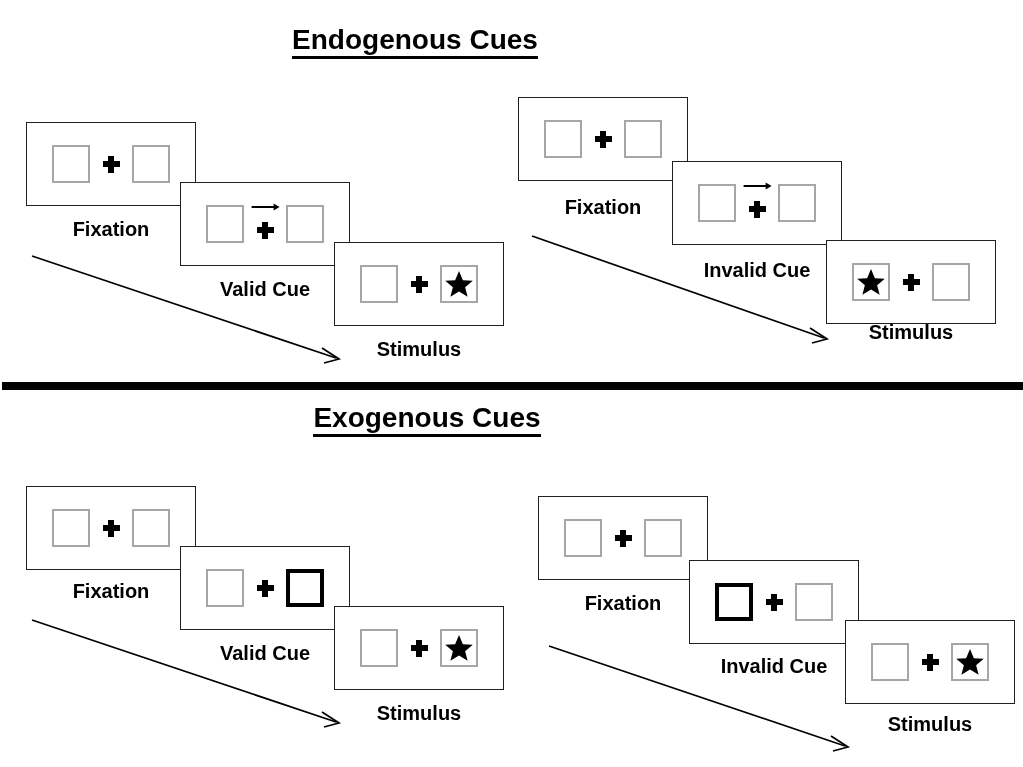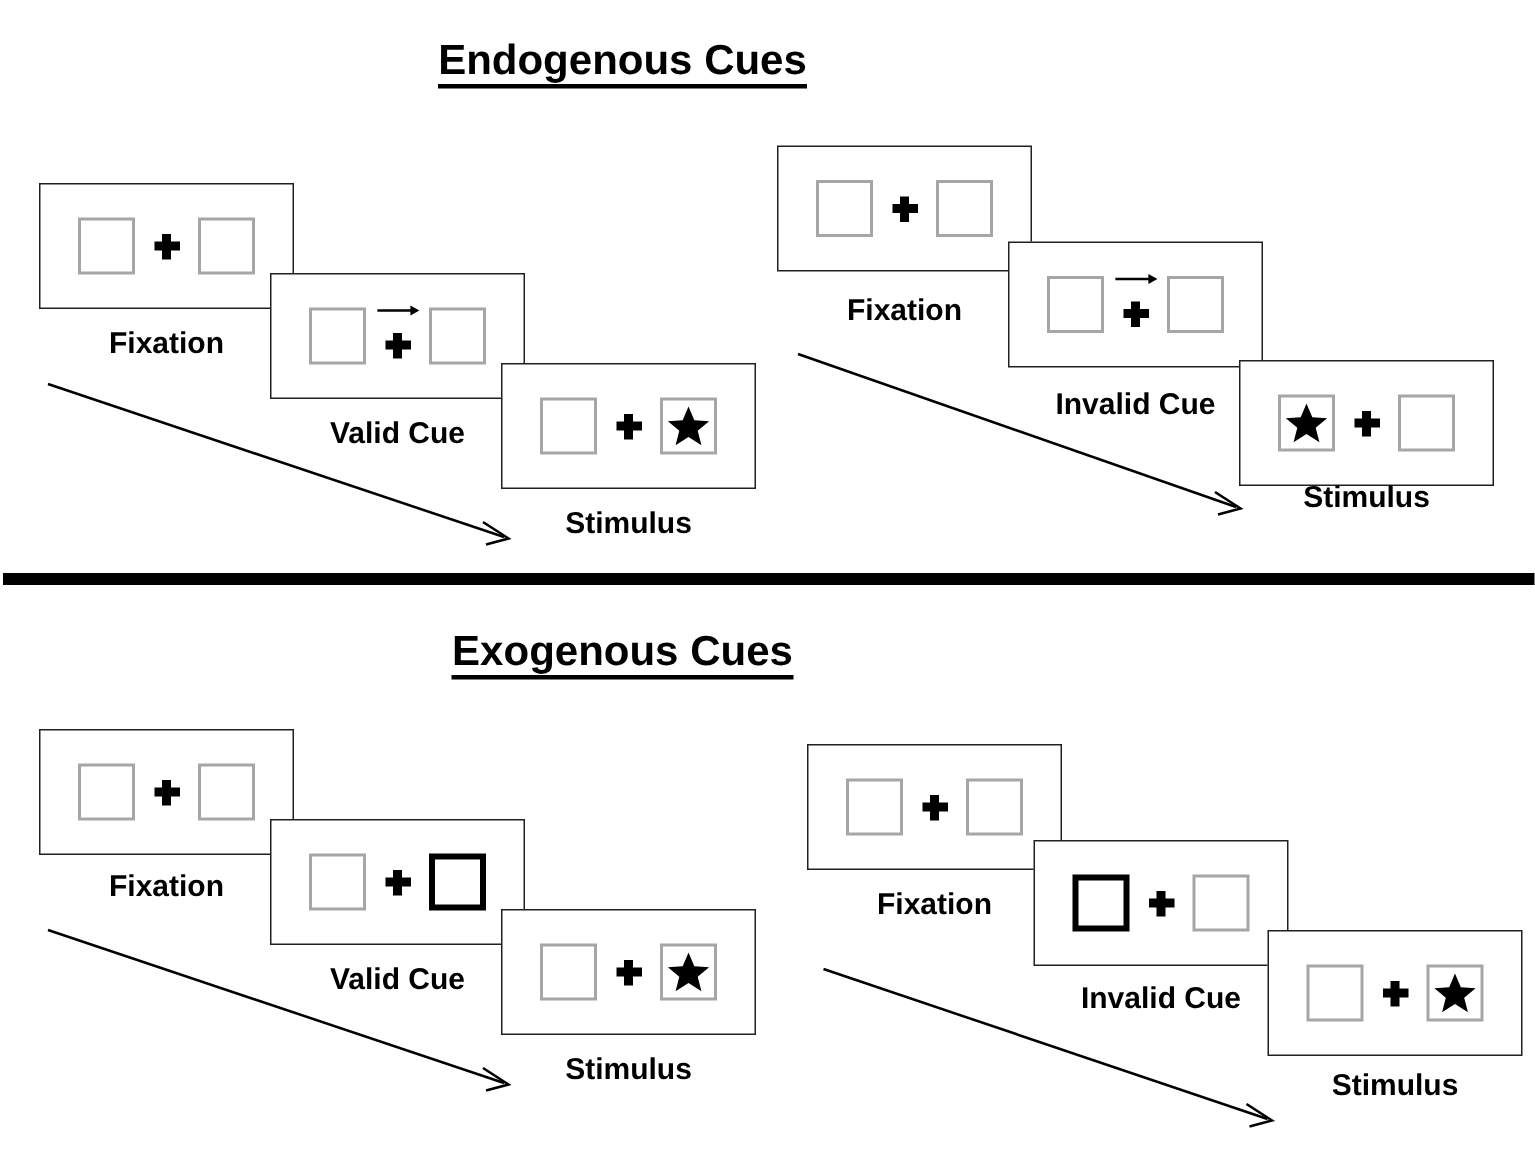--- a/index.html
+++ b/index.html
@@ -227,21 +227,21 @@
 </div>
 <div class="caption" style="left:826px; top:321px; width:170px;">Stimulus</div>
 
 <svg class="seq-arrow" style="left:528px; top:228px; width:310px; height:122px;" viewBox="0 0 310 122">
   <line x1="4" y1="8" x2="296" y2="110" stroke="#000" stroke-width="1.7"></line>
   <polyline points="282,100 299,111 284,115" fill="none" stroke="#000" stroke-width="1.7"></polyline>
 </svg>
 
 <div class="divider" style="left:2px; top:382px; width:1021px; height:8px;"></div>
 
-<div class="section-title" style="top:418px;">
+<div class="section-title" style="top:402px;margin-left:12px;">
   <span>Exogenous Cues</span>
 </div>
 
 <div class="panel" style="left:26px; top:486px; width:170px; height:84px;">
   <div class="panel-inner">
     <div class="cell"></div>
     <div class="fixation-slot">
       <div class="plus"></div>
     </div>
     <div class="cell"></div>

